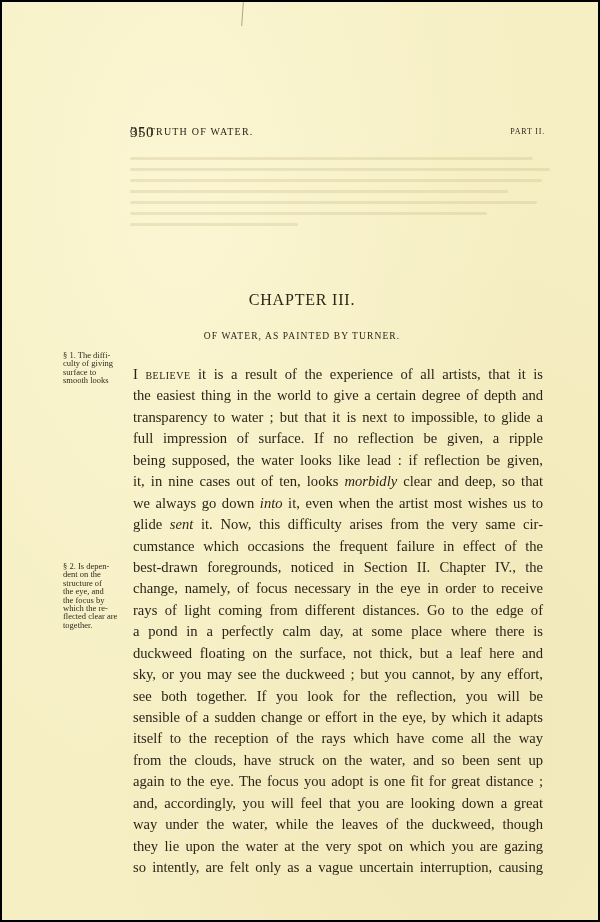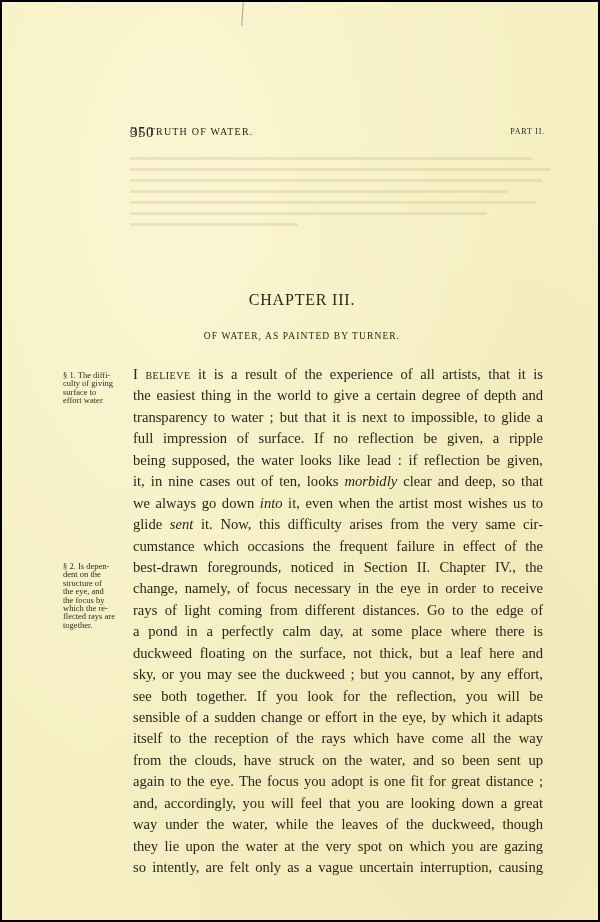--- a/index.html
+++ b/index.html
@@ -147,35 +147,35 @@
 
   <div class="running-head">
     <span class="page-number">350</span>
     <span class="head-title">OF TRUTH OF WATER.</span>
     <span class="part-label">PART II.</span>
   </div>
 
   <div class="chapter-title">CHAPTER III.</div>
   <div class="chapter-subtitle">OF WATER, AS PAINTED BY TURNER.</div>
 
-  <div class="margin-note" style="top:369px;">
+  <div class="margin-note" style="top:349px;">
     <div>§ 1. The diffi-</div>
     <div>culty of giving</div>
     <div>surface to</div>
-    <div>effort water</div>
+    <div>smooth looks</div>
   </div>
 
   <div class="margin-note" style="top:560px;">
     <div>§ 2. Is depen-</div>
     <div>dent on the</div>
     <div>structure of</div>
     <div>the eye, and</div>
     <div>the focus by</div>
     <div>which the re-</div>
-    <div>flected rays are</div>
+    <div>flected clear are</div>
     <div>together.</div>
   </div>
 
   <div class="body-text" id="body-text">
     <span class="line"><span>I</span> <span class="sc">believe</span><span> it is a result of the experience of all artists, that it is</span></span>
   <span class="line">the easiest thing in the world to give a certain degree of depth and</span>
       <span class="line">transparency to water ; but that it is next to impossible, to glide a</span>
       <span class="line">full impression of surface.  If no reflection be given, a ripple</span>
       <span class="line">being supposed, the water looks like lead : if reflection be given,</span>
       <span class="line"><span>it, in nine cases out of ten, looks </span><span class="it">morbidly</span><span> clear and deep, so that</span></span>

